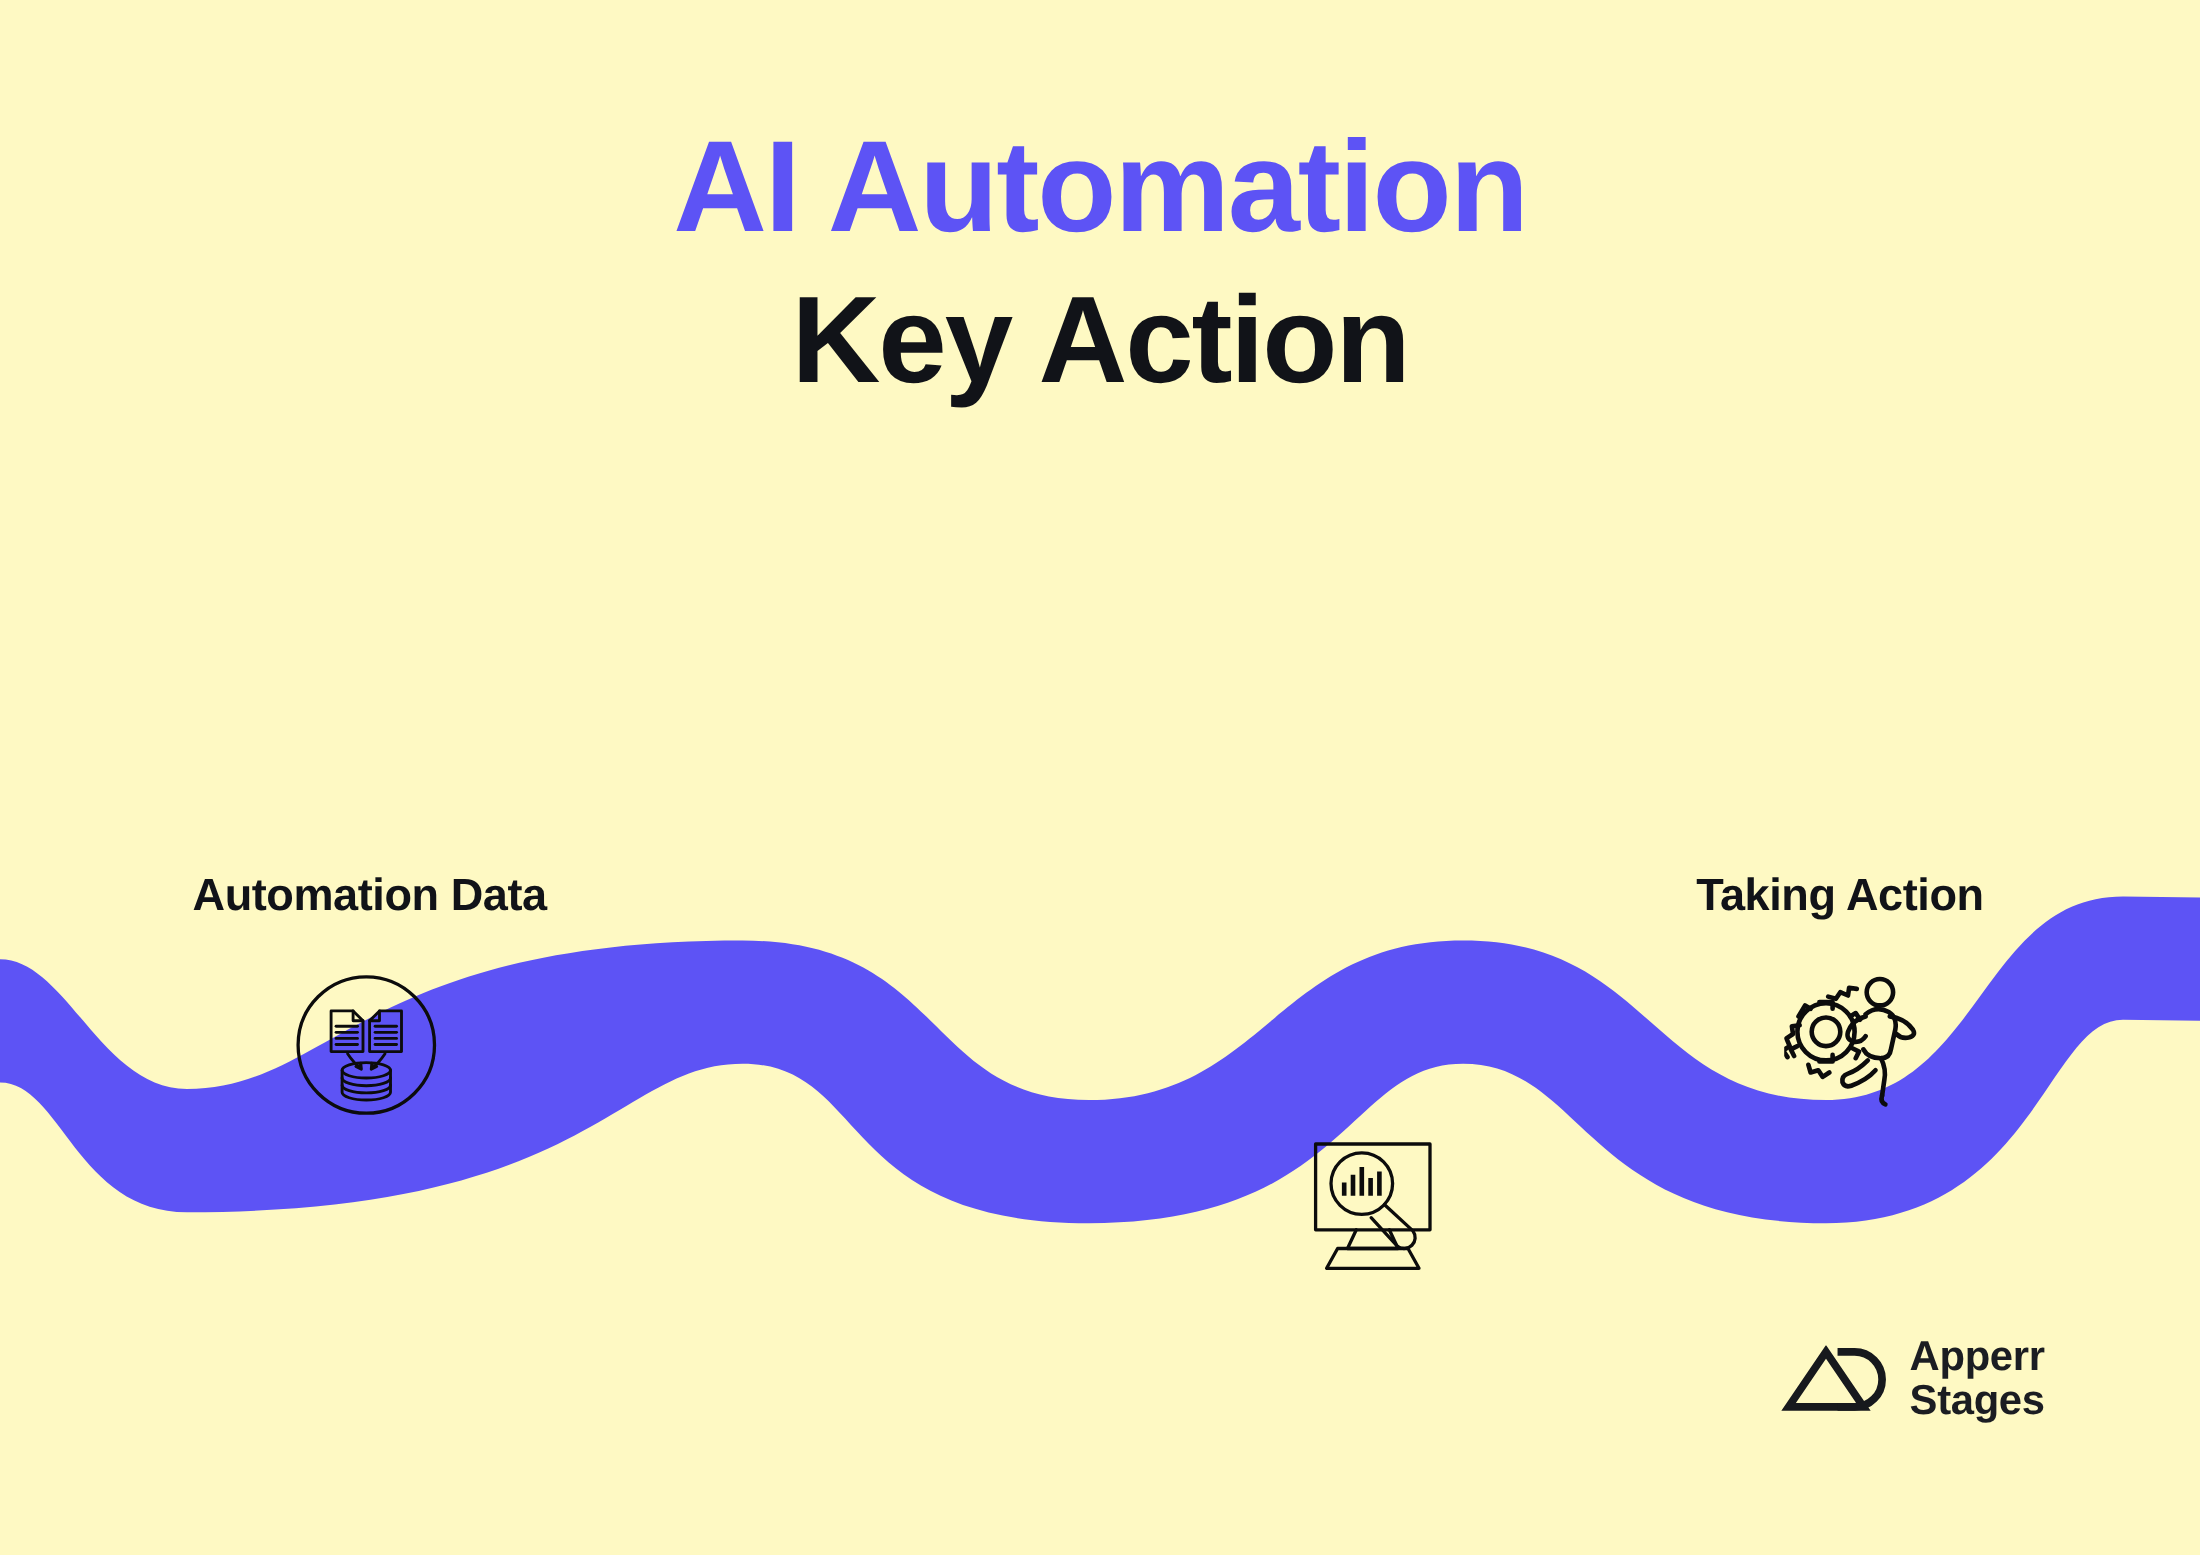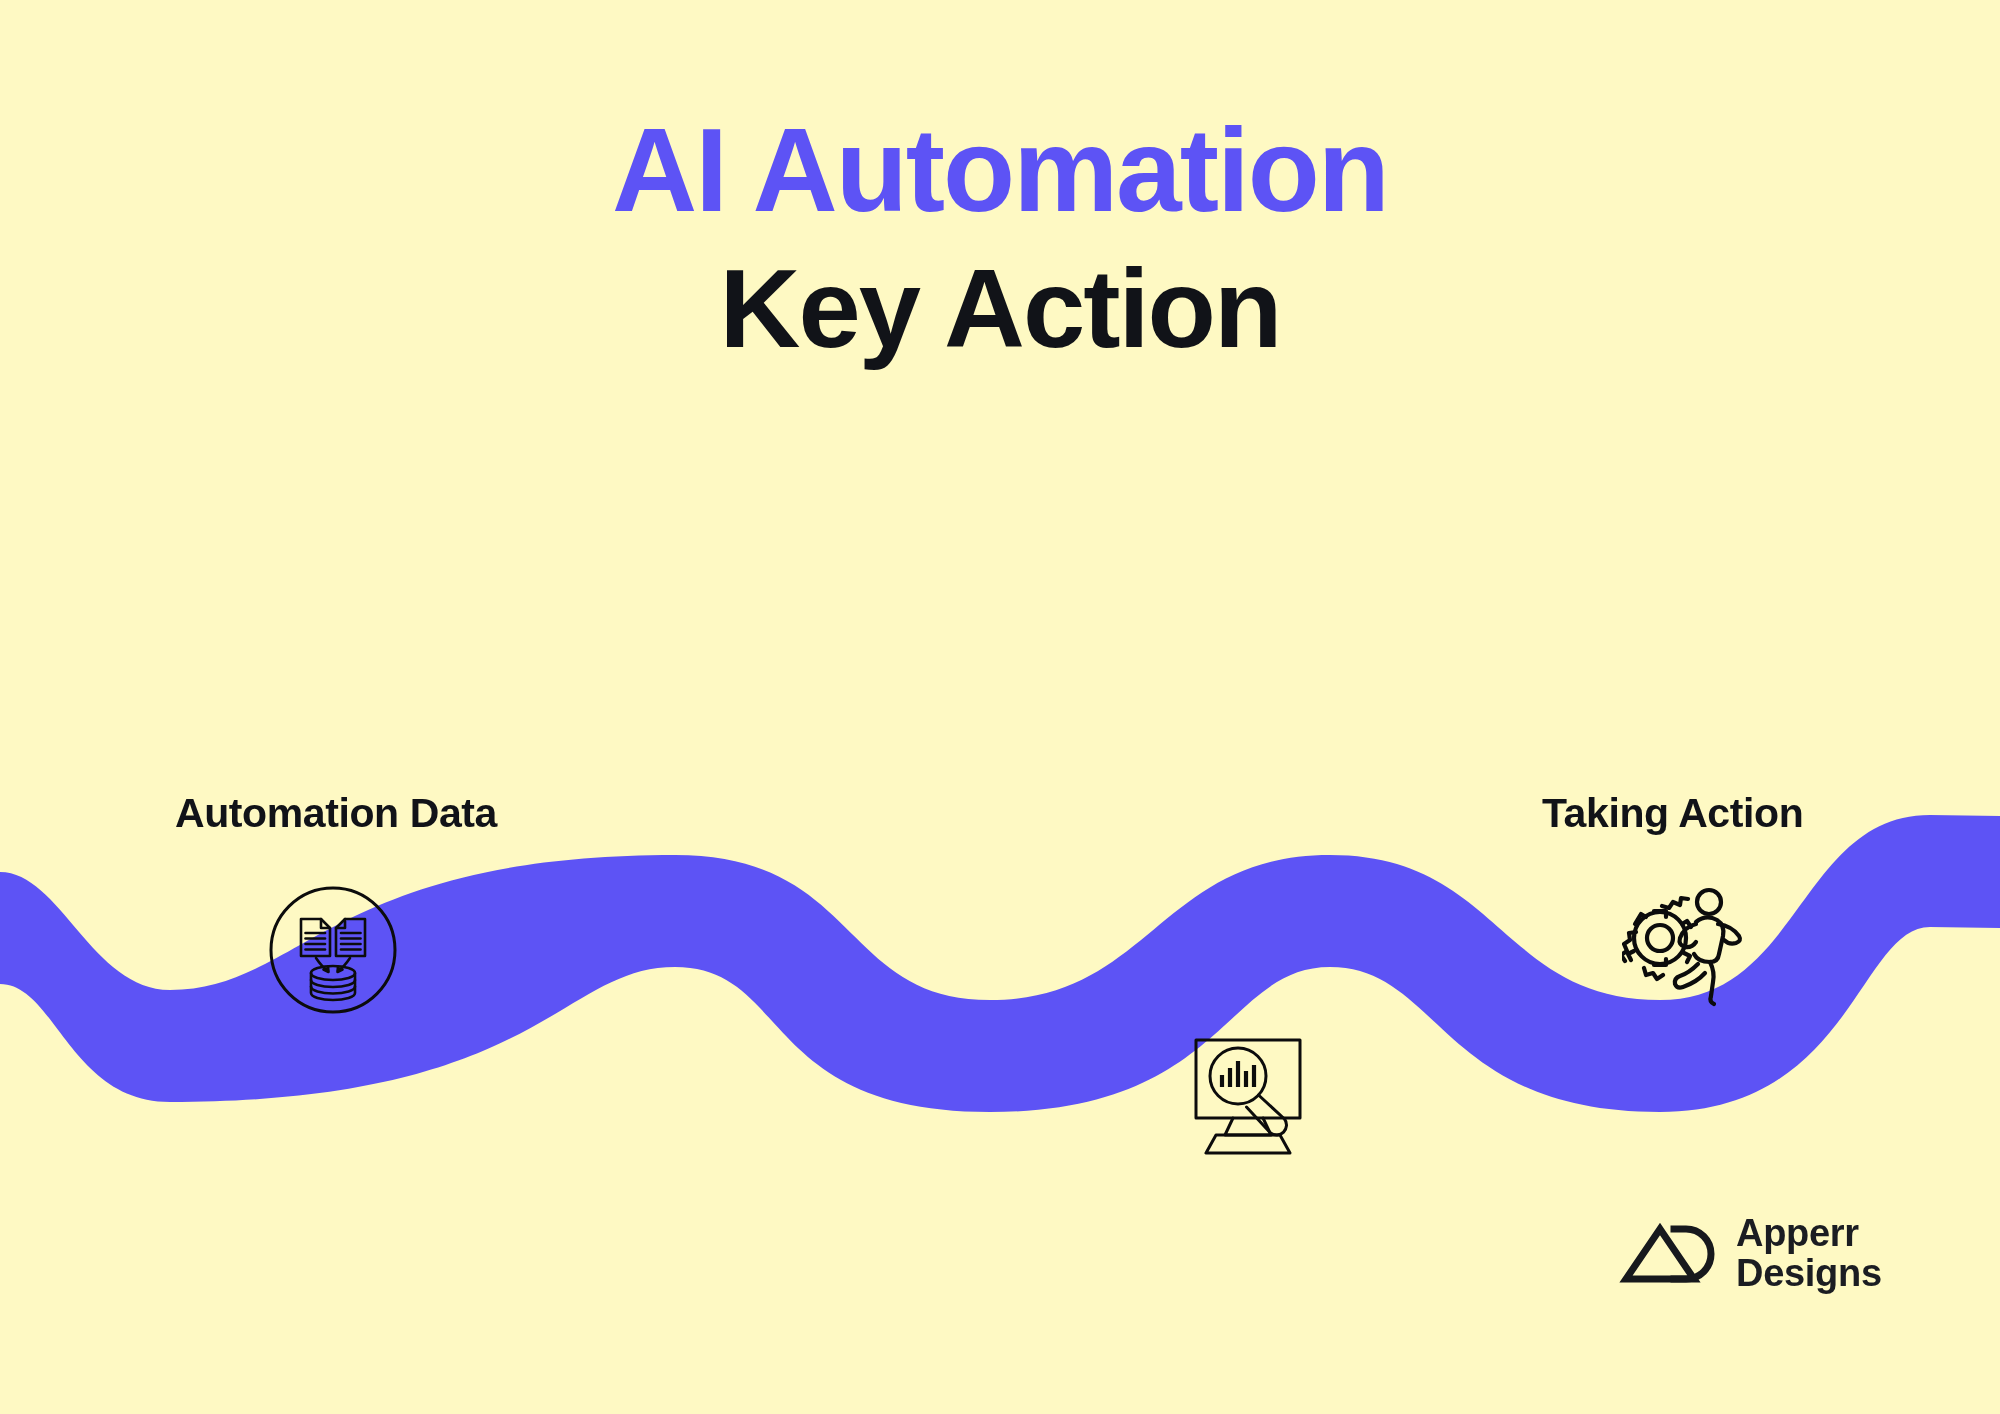--- a/index.html
+++ b/index.html
@@ -208,17 +208,17 @@
     <svg id="logo-mark" viewBox="0 0 104 62" aria-hidden="true">
       <g fill="none" stroke="#17191d" stroke-width="7" stroke-linecap="square" stroke-linejoin="miter">
 
         <path d="M8,56 L42,6 L76,56 Z"></path>
 
         <path d="M56,6 h12 a25,25 0 0 1 0,50 h-12"></path>
       </g>
     </svg>
     <div id="logo-text">
       <span>Apperr</span>
-      <span>Designs</span>
+      <span>Stages</span>
     </div>
   </div>
 
 </div>
 
 </body></html>

